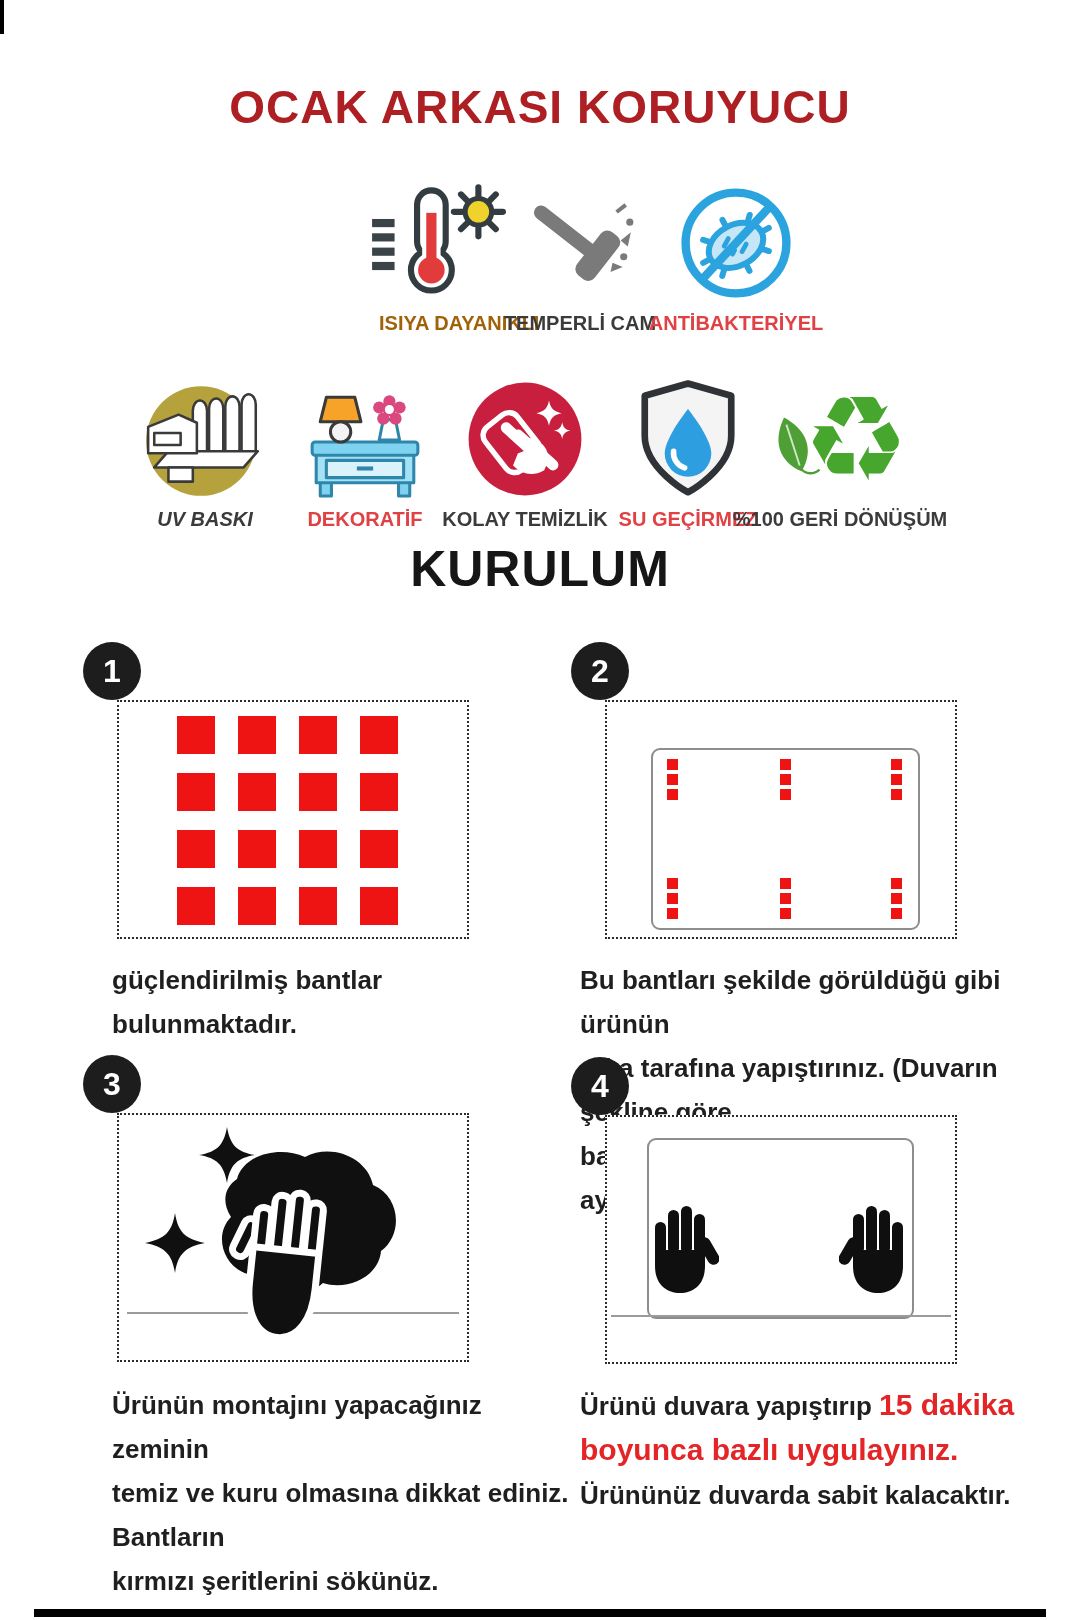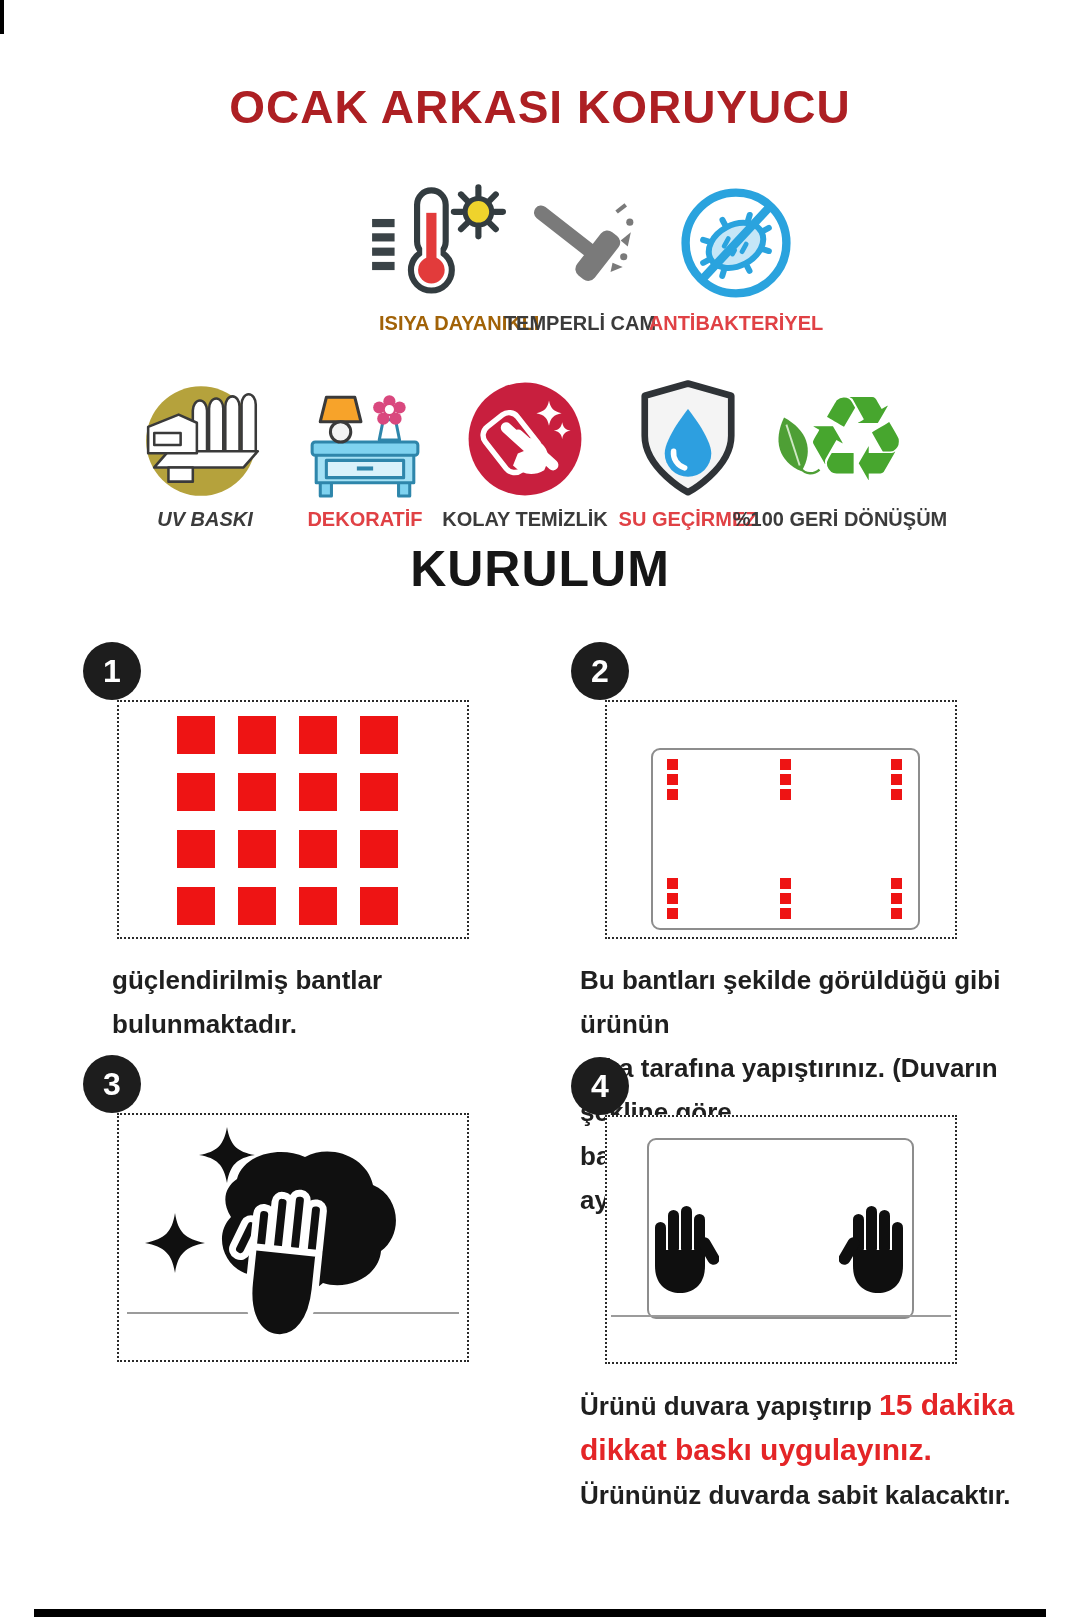--- a/index.html
+++ b/index.html
@@ -299,20 +299,25 @@
       <path d="M118 64 C124 40 160 30 186 42 C212 28 248 42 254 70 C282 82 284 120 262 136 C260 162 228 176 204 168 C184 186 144 182 132 160 C104 154 94 120 112 102 C102 86 106 72 118 64 Z" fill="#101010"></path>
       <g transform="translate(142,58) rotate(6)" fill="#101010" stroke="#FFFFFF" stroke-width="7" stroke-linejoin="round">
         <rect x="-16" y="46" width="15" height="40" rx="7" transform="rotate(20 -8 66)"></rect>
         <rect x="0" y="34" width="15" height="48" rx="7"></rect>
         <rect x="17" y="20" width="15" height="58" rx="7"></rect>
         <rect x="34" y="16" width="15" height="60" rx="7"></rect>
         <rect x="51" y="24" width="15" height="54" rx="7"></rect>
         <path d="M0 74 h66 v36 c0 30 -12 52 -33 52 s-33 -22 -33 -52 Z"></path>
       </g>
     </svg>
+  </div>
+  <div class="steptext" style="left: 112px; top: 1383px; width: 470px; color: rgb(31, 31, 31);">
+    <div>Ürünün montajını yapacağınız zeminin</div>
+    <div>temiz ve kuru olmasına dikkat ediniz. Bantların</div>
+    <div>kırmızı şeritlerini sökünüz.</div>
   </div>
 
   <div class="stepnum" style="left:571px;top:1057px;">4</div>
   <div class="dashbox" style="left:605px;top:1115px;width:348px;height:245px;">
     <div class="panel" style="left:40px;top:21px;width:263px;height:177px;"></div>
     <div class="surface-line" style="left:4px;top:198px;width:340px;"></div>
     <svg class="hand" style="left:46px;top:85px;" width="66" height="92" viewBox="0 0 66 92">
       <g fill="#0F0F0F">
         <rect x="2" y="20" width="11" height="34" rx="5.5"></rect>
         <rect x="15" y="8" width="11" height="44" rx="5.5"></rect>
@@ -332,21 +337,21 @@
         <path d="M2 48 h50 v16 c0 18 -11 27 -25 27 S2 82 2 64 Z"></path>
       </g>
     </svg>
   </div>
   <div class="steptext" style="left:580px;top:1383px;width:480px;">
     <div>
       <span style="color: rgb(31, 31, 31);">Ürünü duvara yapıştırıp</span>
       <span class="big-red" style="color: rgb(228, 37, 39);">15 dakika</span>
     </div>
     <div>
-      <span class="big-red" style="color: rgb(228, 37, 39);">dikkat baskı uygulayınız.</span>
+      <span class="big-red" style="color: rgb(228, 37, 39);">boyunca bazlı uygulayınız.</span>
     </div>
     <div>
       <span style="color: rgb(31, 31, 31);">Ürününüz duvarda sabit kalacaktır.</span>
     </div>
   </div>
 
   <div class="artifact" style="left:0;top:0;width:4px;height:34px;"></div>
   <div class="artifact" style="left:34px;right:34px;bottom:3px;height:8px;"></div>
 
 </div>

